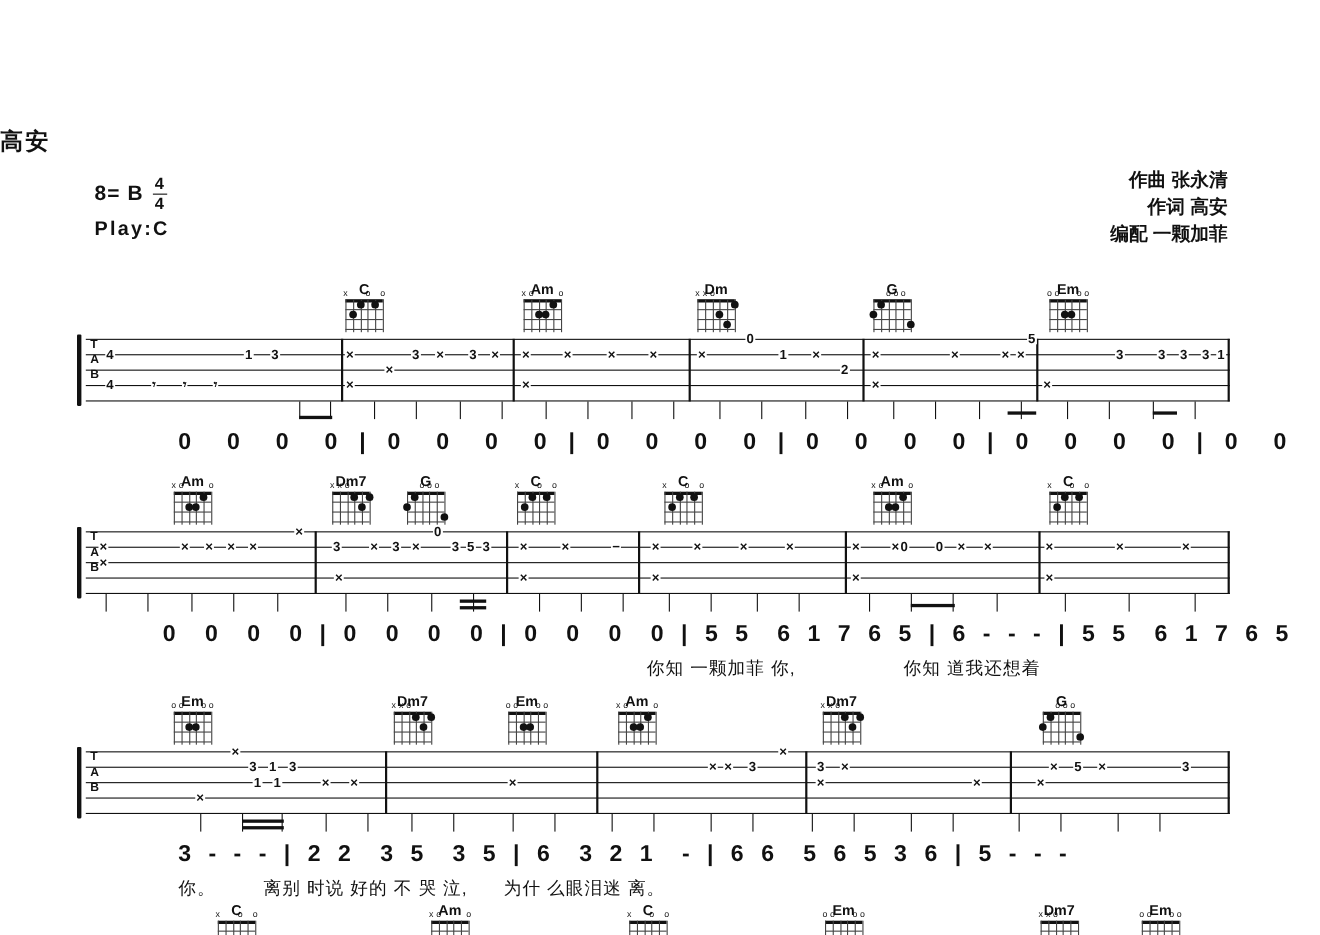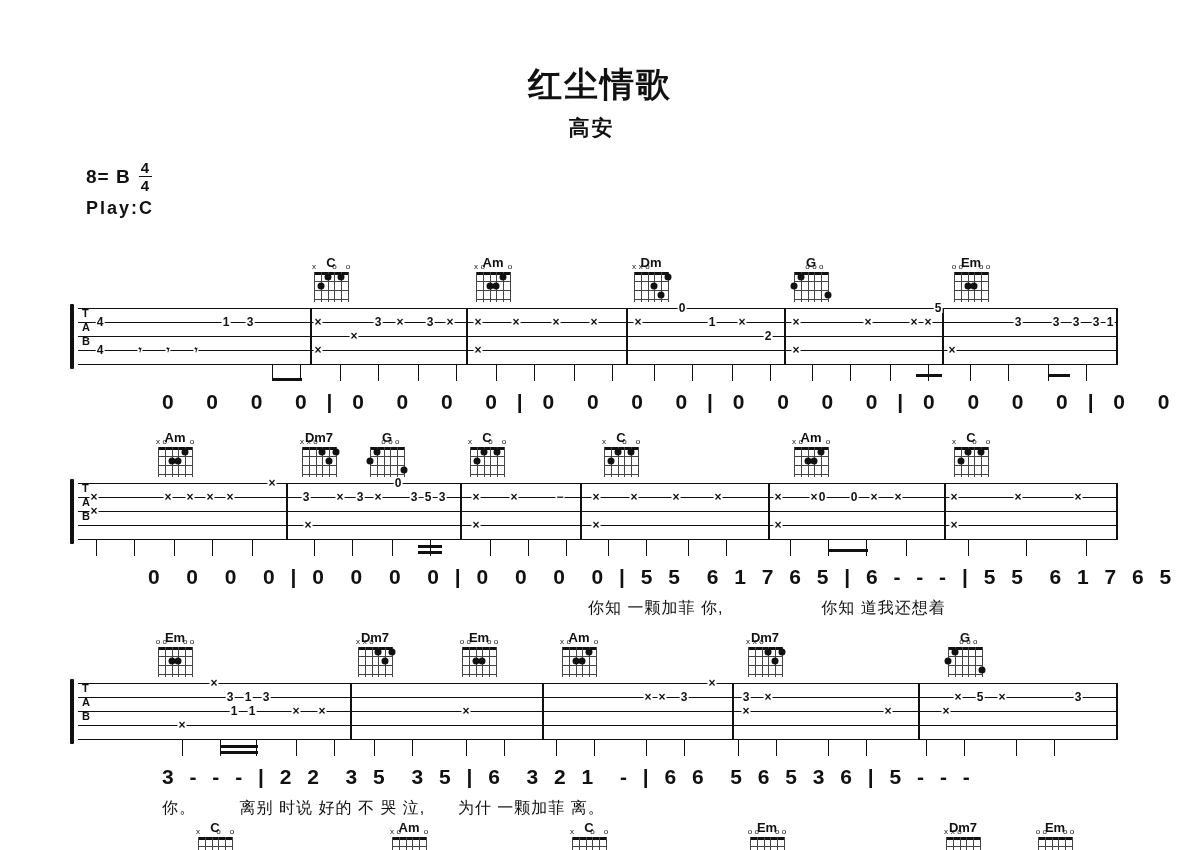--- a/index.html
+++ b/index.html
@@ -13,21 +13,21 @@
   }
   .sheet{position:relative;width:1200px;height:850px;}
 
   
   .title{
     position:absolute;top:62px;left:0;width:1200px;
     text-align:center;font-size:34px;font-weight:bold;letter-spacing:2px;
   }
   .artist{
     position:absolute;top:114px;left:0;width:1183px;
-    text-align:center;font-size:21px;font-weight:bold;letter-spacing:2px;
+    font-size:21px;font-weight:bold;letter-spacing:2px;
   }
   .key-line{
     position:absolute;left:86px;top:160px;
     font-size:19px;font-weight:bold;letter-spacing:1px;
     display:flex;align-items:center;gap:8px;
   }
   .frac{display:inline-flex;flex-direction:column;align-items:center;line-height:1;font-size:15px;font-weight:bold;}
   .frac .num{border-bottom:1.6px solid #111;padding:0 2px 1px 2px;}
   .frac .den{padding:1px 2px 0 2px;}
   .play-line{
@@ -97,32 +97,36 @@
   }
   .lyric{
     position:absolute;font-size:16px;letter-spacing:0px;white-space:pre;
   }
 </style>
 </head>
 <body>
 
 <div class="sheet">
 
-  <div class="title">红尘情歌</div>
   <div class="artist">高安</div>
 
   <div class="key-line">
     <span>8= B</span>
     <span class="frac">
       <span class="num">4</span>
       <span class="den">4</span>
     </span>
   </div>
   <div class="play-line">Play:C</div>
 
+  <div class="credits">
+    <div>作曲 张永清</div>
+    <div>作词 高安</div>
+    <div>编配 一颗加菲</div>
+  </div>
 
   <div class="system" id="sys1" style="top:255px;">
 
     <div class="chord" style="left:308px;top:0;">
       <div class="cname">C</div>
       <div class="grid">
         <div class="nut"></div>
         <div class="h" style="top:9px"></div>
           <div class="h" style="top:18px"></div>
           <div class="h" style="top:27px"></div>
@@ -751,21 +755,21 @@
       <div class="stem" style="left:698px;top:57px;height:16px;"></div>
       <div class="stem" style="left:750px;top:57px;height:16px;"></div>
       <div class="stem" style="left:788px;top:57px;height:16px;"></div>
       <div class="stem" style="left:848px;top:57px;height:16px;"></div>
       <div class="stem" style="left:886px;top:57px;height:16px;"></div>
       <div class="stem" style="left:938px;top:57px;height:16px;"></div>
       <div class="stem" style="left:976px;top:57px;height:16px;"></div>
     </div>
 
     <div class="jp" style="left:162px;top:135px;letter-spacing:5px;">3 - - - | 2 2  3 5  3 5 | 6  3 2 1  - | 6 6  5 6 5 3 6 | 5 - - -</div>
-    <div class="lyric" style="left:162px;top:168px;letter-spacing:1px;">你。        离别 时说 好的 不 哭 泣,      为什 一颗加菲 离。</div>
+    <div class="lyric" style="left:162px;top:168px;letter-spacing:1px;">你。        离别 时说 好的 不 哭 泣,      为什 么眼泪迷 离。</div>
   </div>
 
   <div class="system" id="sys4" style="top:820px;">
     <div class="chord" style="left:192px;top:0;">
       <div class="cname">C</div>
       <div class="grid">
         <div class="nut"></div>
         <div class="h" style="top:9px"></div>
         <div class="v" style="left:0"></div>
           <div class="v" style="left:6.8px"></div>

